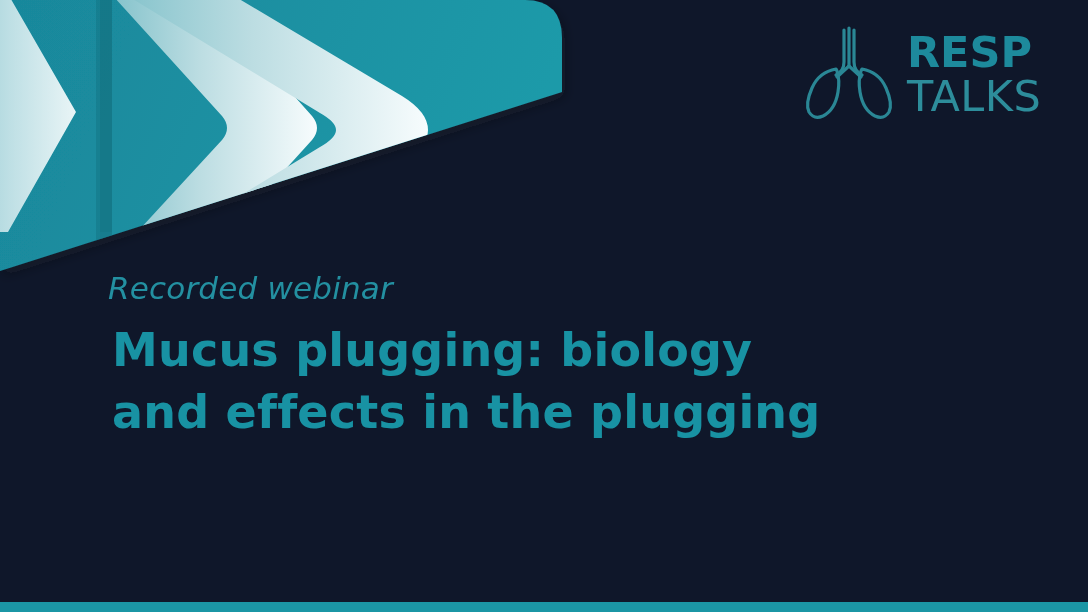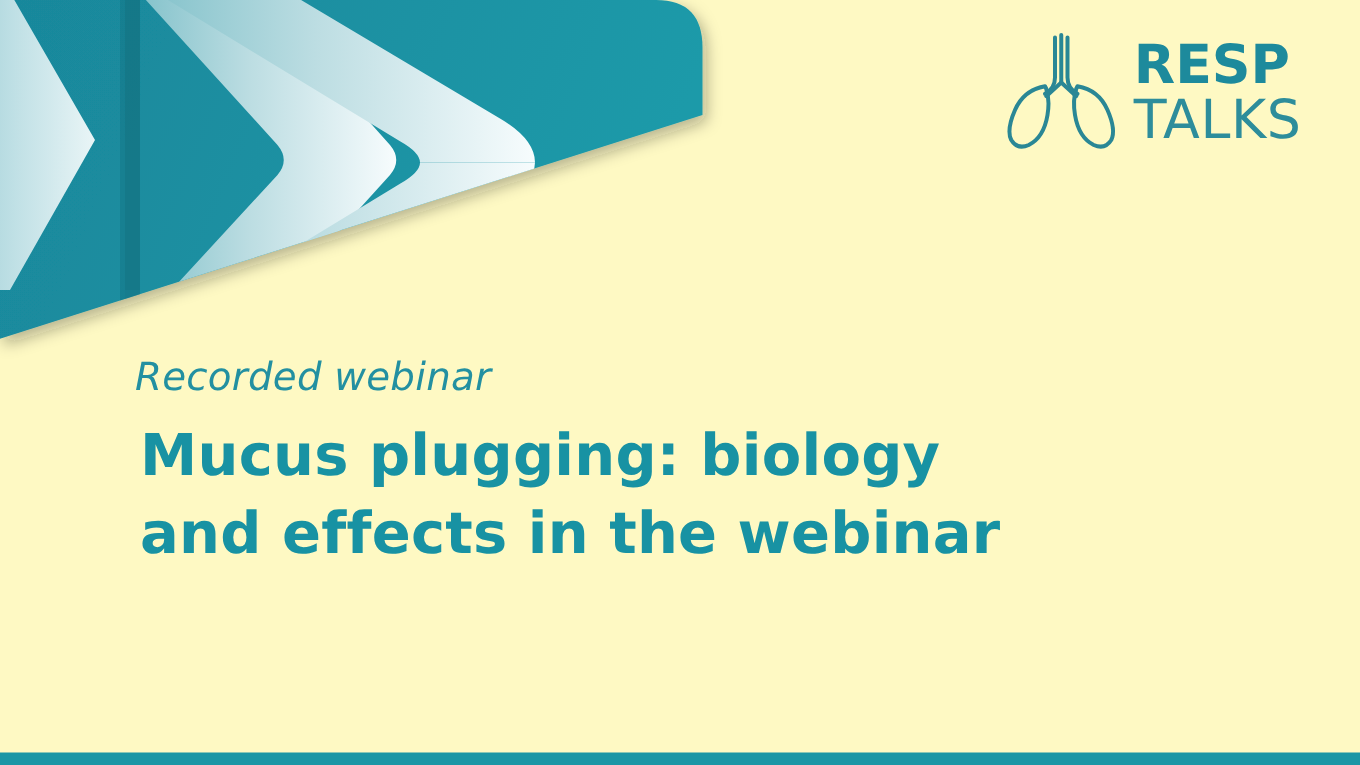--- a/index.html
+++ b/index.html
@@ -12,21 +12,21 @@
     height: 612px;
     overflow: hidden;
     background: #ffffff;
     font-family: "DejaVu Sans", sans-serif;
   }
 
   #slide {
     position: relative;
     width: 1088px;
     height: 612px;
-    background: #fef9c3;
+    background: #0f172a;
     overflow: hidden;
   }
 
   
   #banner-art {
     position: absolute;
     left: 0;
     top: 0;
     width: 620px;
     height: 300px;
@@ -69,21 +69,21 @@
     font-size: 43px;
     letter-spacing: 0.5px;
     color: #2d8d9b;
     margin-top: 1px;
   }
 
   
   #text-block {
     position: absolute;
     left: 108px;
-    top: 286px;
+    top: 272px;
     width: 900px;
   }
   #eyebrow {
     font-family: "DejaVu Sans", sans-serif;
     font-style: italic;
     font-weight: normal;
     font-size: 31px;
     color: #2390a1;
     letter-spacing: 0.2px;
     margin: 0 0 14px 0;
@@ -229,19 +229,19 @@
     <div id="logo-wordmark">
       <span class="logo-line-1">RESP</span>
       <span class="logo-line-2">TALKS</span>
     </div>
   </div>
 
   <div id="text-block">
     <div id="eyebrow">Recorded webinar</div>
     <h1 id="main-title">
       <span class="title-line">Mucus plugging: biology</span>
-      <span class="title-line">and effects in the webinar</span>
+      <span class="title-line">and effects in the plugging</span>
     </h1>
   </div>
 
   <div id="bottom-bar"></div>
 
 </div>
 
 </body></html>

